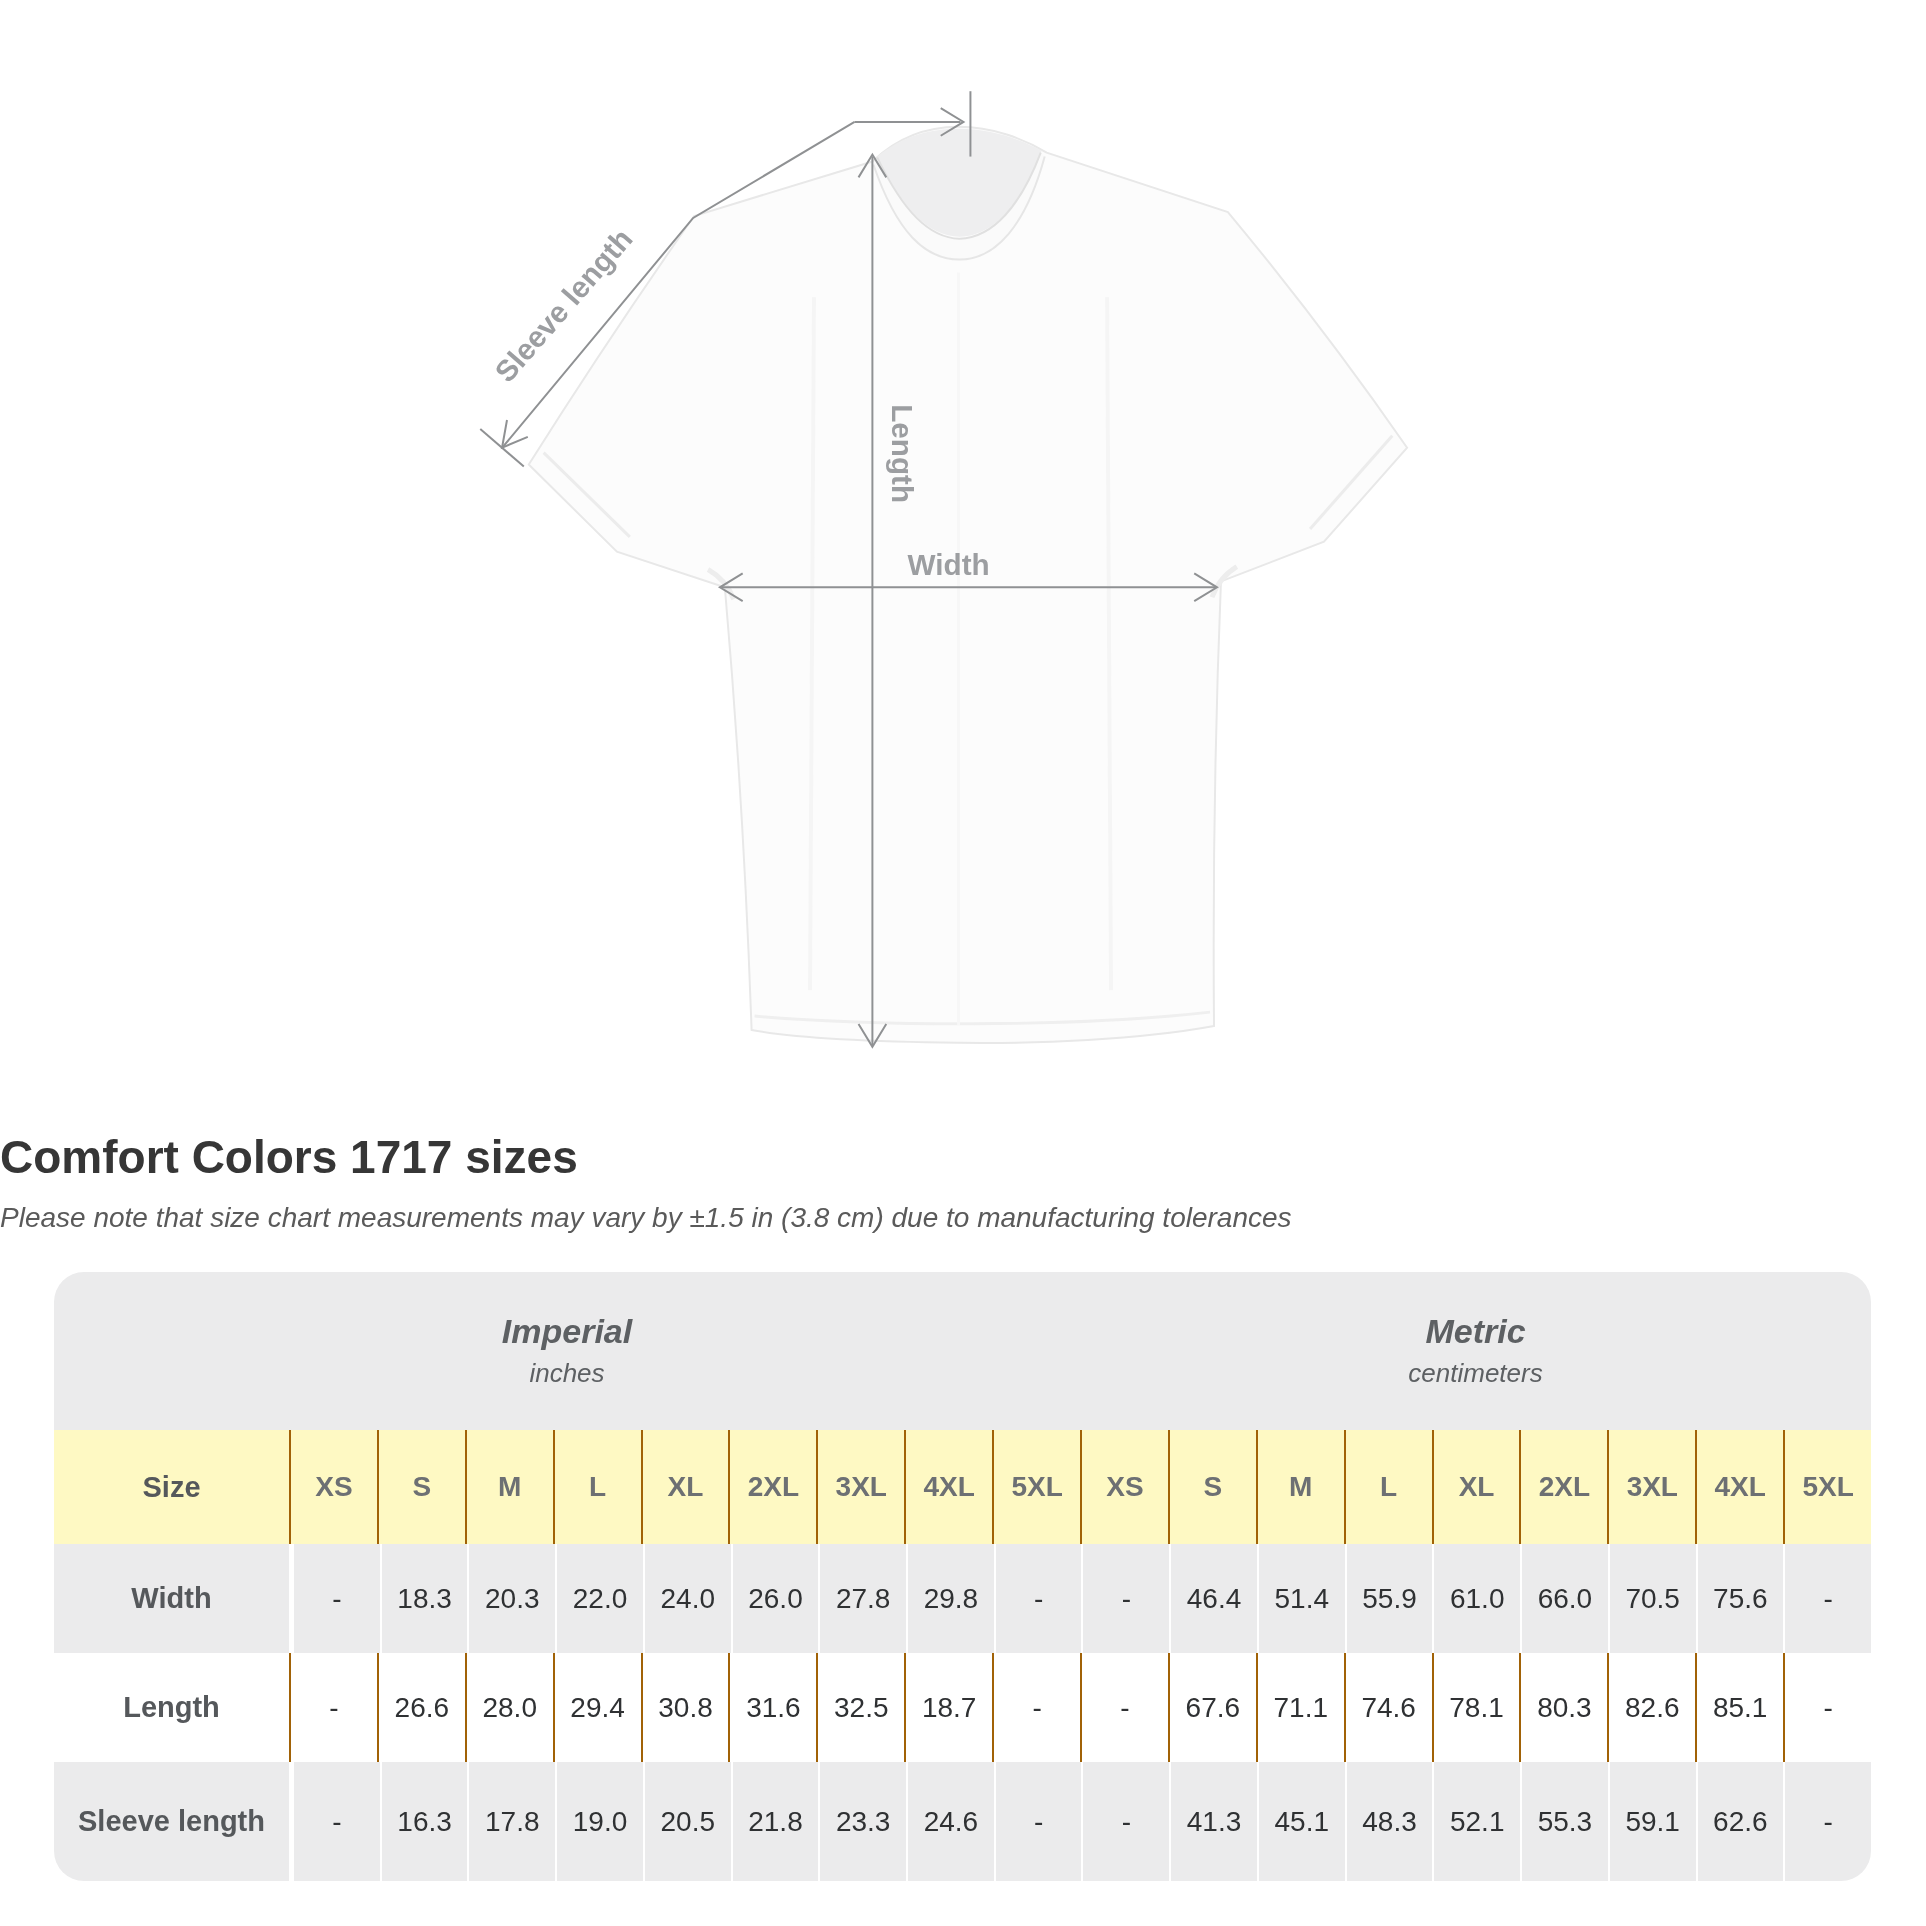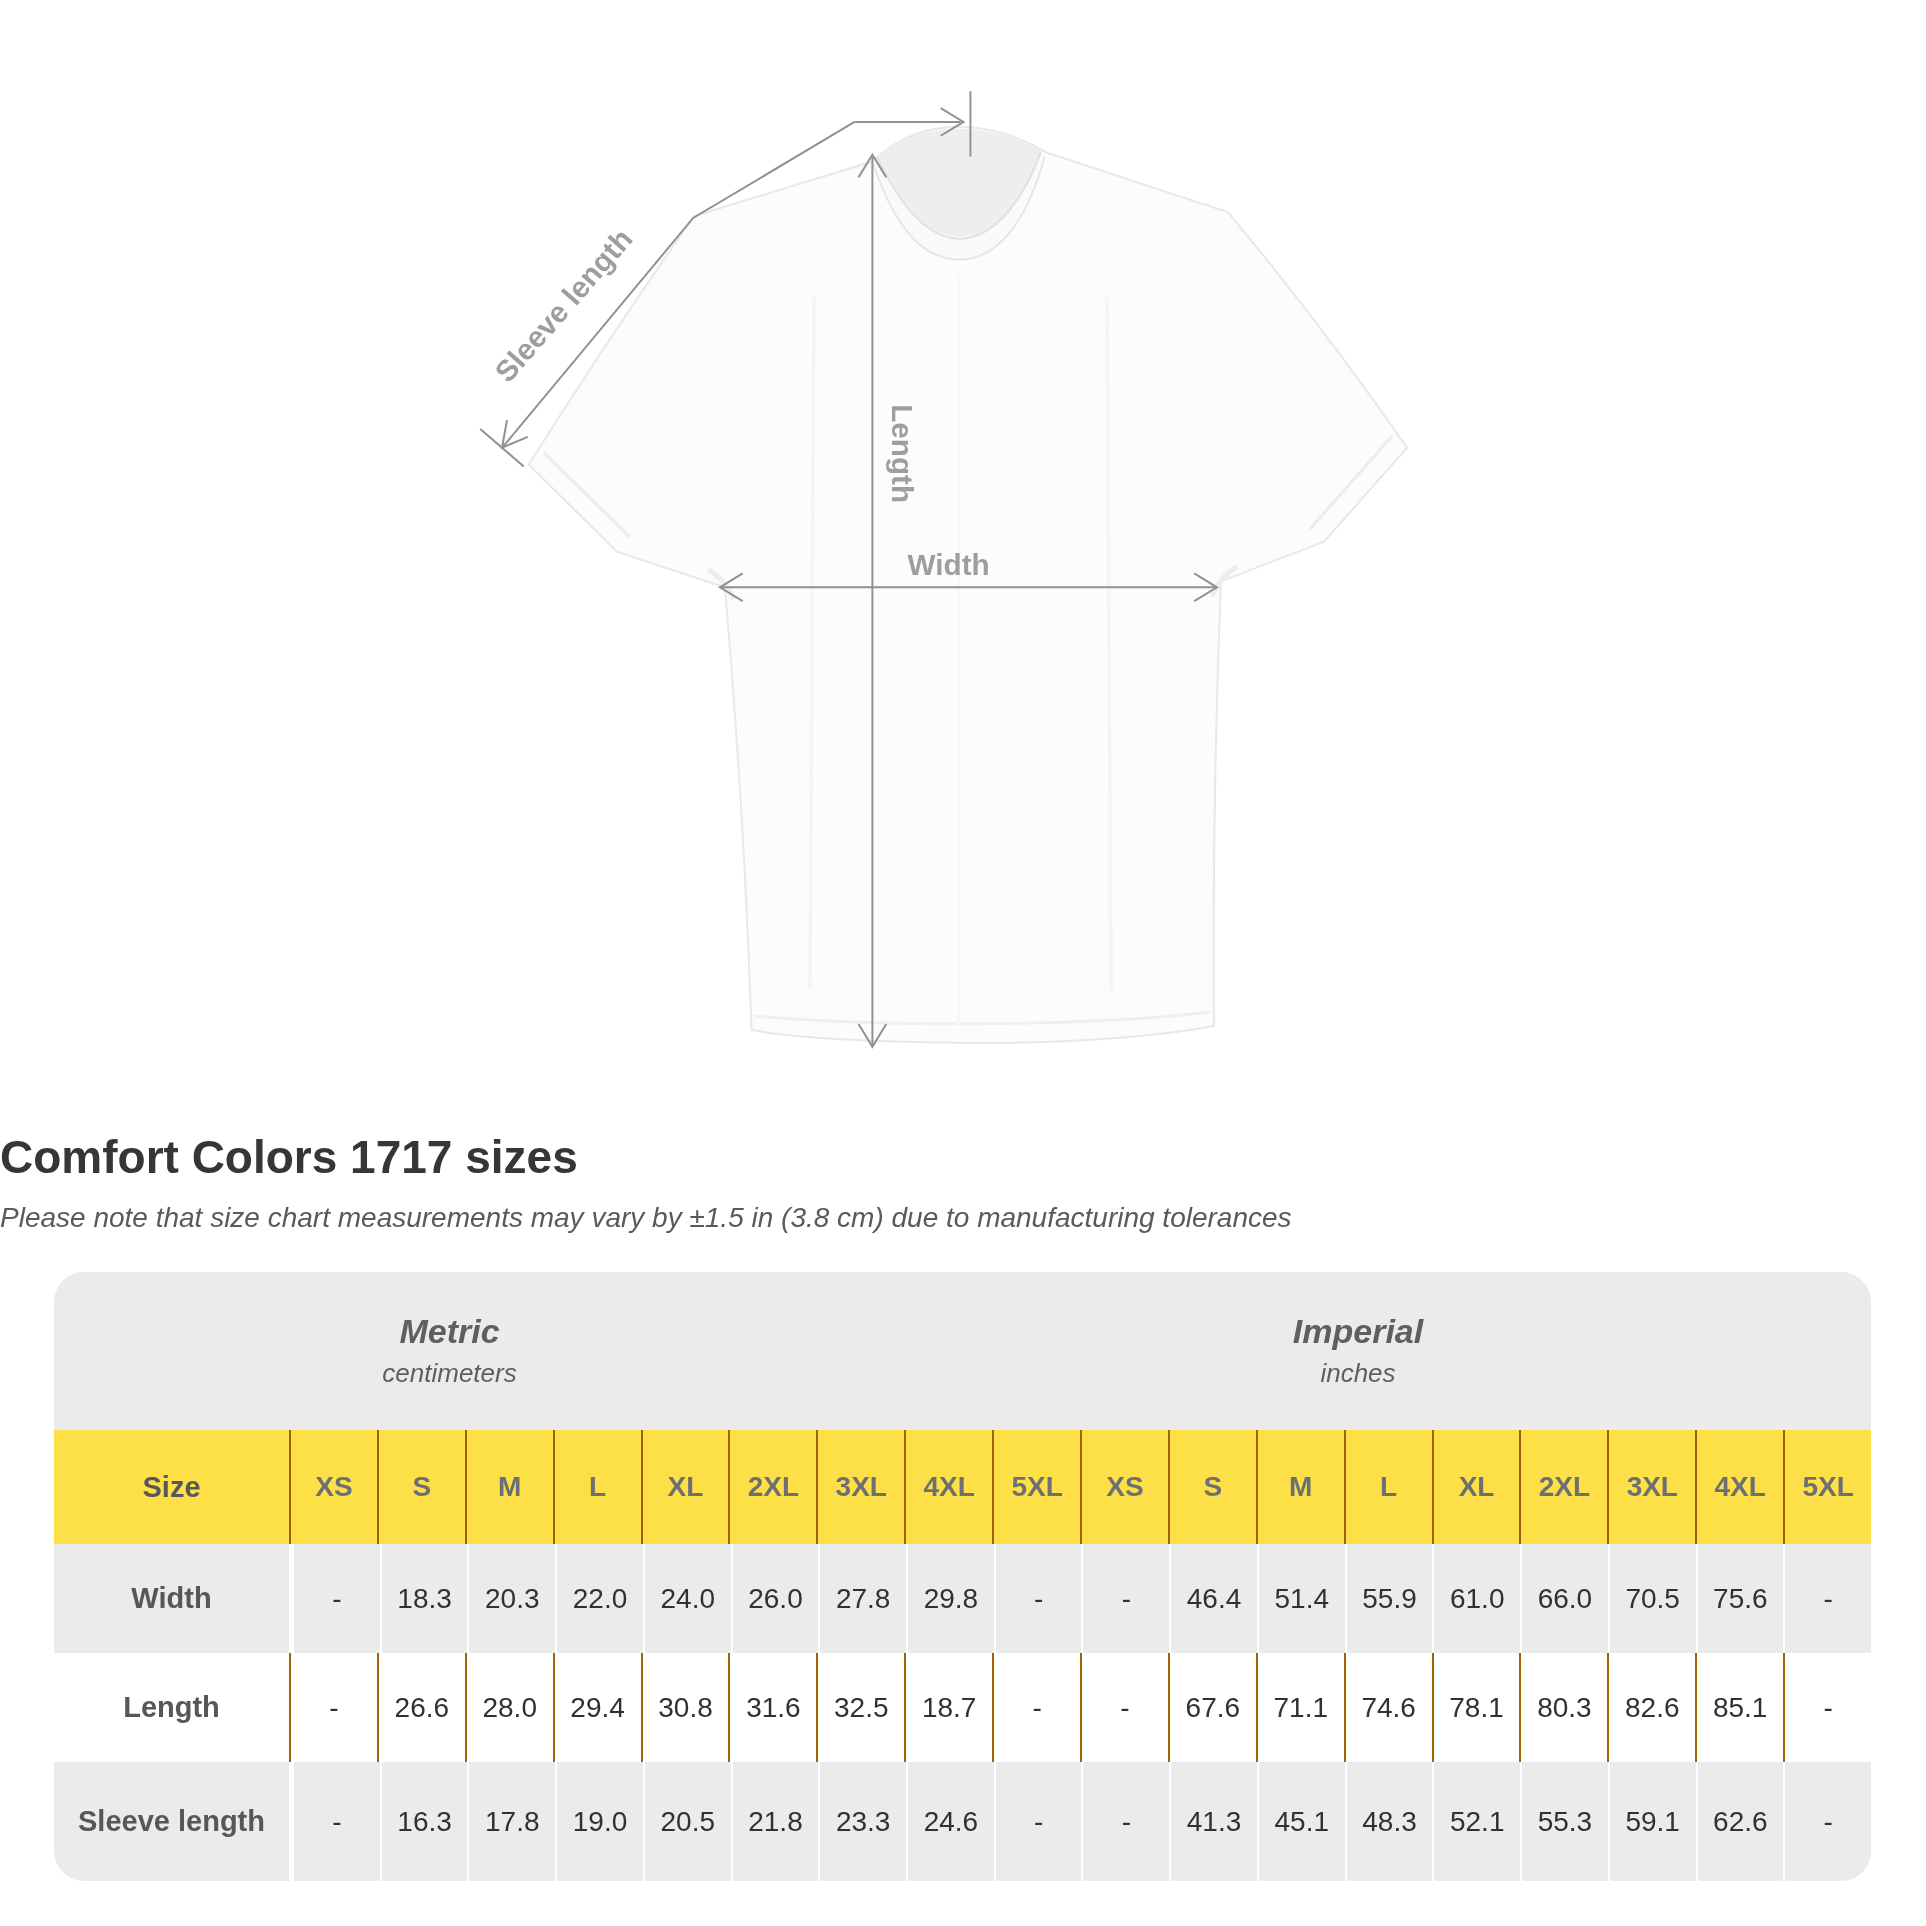--- a/index.html
+++ b/index.html
@@ -21,21 +21,21 @@
   .cell{display:flex;align-items:center;justify-content:center;box-sizing:border-box}
   .label-col{width:235px;flex:0 0 235px}
   .data-col{flex:1 1 0;min-width:0}
 
   .band{height:158px}
   .band .half{display:flex;flex-direction:column;align-items:center;justify-content:center;
               background:#ebebec}
   .band-title{font-size:34px;font-weight:700;font-style:italic;color:#5d6063;line-height:1.1}
   .band-unit{font-size:26px;font-style:italic;color:#5d6063;margin-top:8px}
 
-  .hdr{height:114px;background:#fde047}
+  .hdr{height:114px;background:#fef9c3}
   .hdr .cell{font-weight:700;font-size:28px;color:#6d7073}
   .hdr .size-label{font-size:29px;color:#55585b}
 
   .data-row{height:109px}
   .data-row.last{height:119px}
   .r-gray{background:#ebebec}
   .r-white{background:#ffffff}
   .rowlabel{font-weight:700;font-size:29px;color:#55585b}
   .val{font-size:28px;color:#2f3133}
 
@@ -113,27 +113,27 @@
     <text transform="translate(577,315) rotate(-49)" text-anchor="middle" font-size="30" font-weight="bold" fill="#9c9ea1">Sleeve length</text>
     <text transform="translate(901,458) rotate(90)" text-anchor="middle" font-size="30" font-weight="bold" fill="#9c9ea1">Length</text>
     <text x="958" y="581" text-anchor="middle" font-size="30" font-weight="bold" fill="#9c9ea1">Width</text>
   </svg>
 
   <div class="title">Comfort Colors 1717 sizes</div>
   <div class="subtitle">Please note that size chart measurements may vary by ±1.5 in (3.8 cm) due to manufacturing tolerances</div>
 
   <div class="size-table">
       <div class="t-row band">
+        <div class="half cell" style="flex: 0 0 1026px;">
+          <div class="band-title">Imperial</div>
+          <div class="band-unit">inches</div>
+        </div>
         <div class="half cell" style="flex: 0 0 791px;">
           <div class="band-title">Metric</div>
           <div class="band-unit">centimeters</div>
-        </div>
-        <div class="half cell" style="flex: 0 0 1026px;">
-          <div class="band-title">Imperial</div>
-          <div class="band-unit">inches</div>
         </div>
       </div>
       <div class="t-row hdr">
         <div class="cell label-col size-label">Size</div>
         <div class="cell data-col b-lightgray">XS</div>
         <div class="cell data-col b-lightgray">S</div>
         <div class="cell data-col b-lightgray">M</div>
         <div class="cell data-col b-lightgray">L</div>
         <div class="cell data-col b-lightgray">XL</div>
         <div class="cell data-col b-lightgray">2XL</div>

